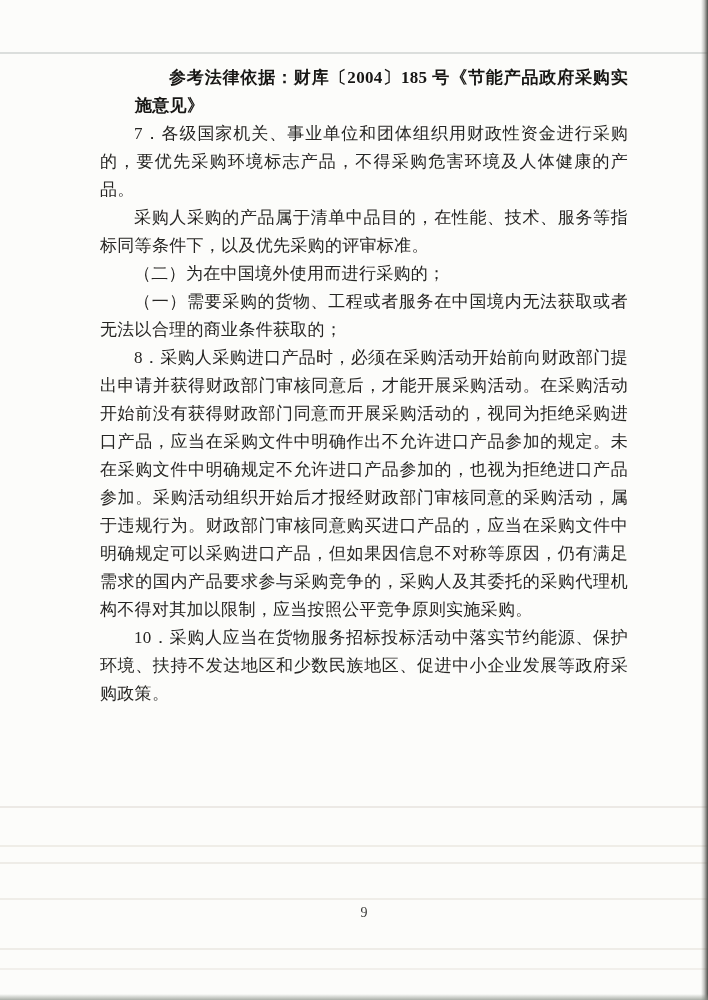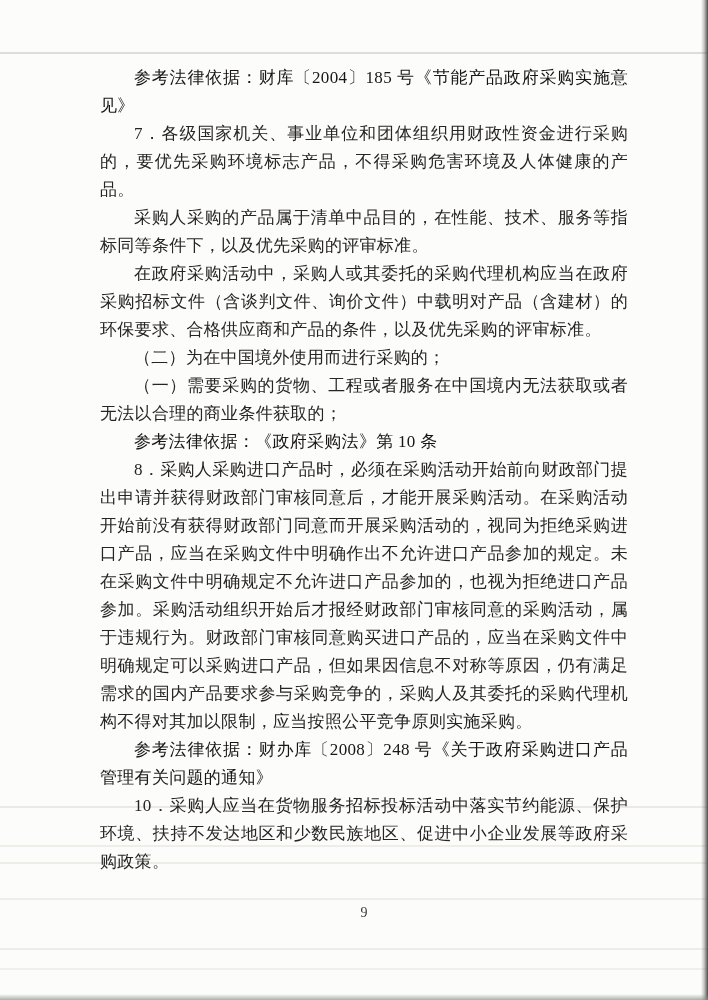--- a/index.html
+++ b/index.html
@@ -50,22 +50,23 @@
     font-size: 17px;
     line-height: 28px;
     letter-spacing: 0.3px;
     text-align: justify;
   }
   .content p {
     margin: 0;
     text-indent: 2em;
   }
   .content p.ref {
-    font-weight: normal;
+    font-weight: bold;
     color: #171614;
+    margin-left: 35px;
   }
   .page-number {
     position: absolute;
     left: 100px;
     top: 905px;
     width: 528px;
     text-align: center;
     font-size: 14px;
     color: #3a3a38;
   }
@@ -80,26 +81,23 @@
   <div class="streak" style="top:845px; background:rgba(208,202,190,0.30);"></div>
   <div class="streak" style="top:862px; background:rgba(205,198,188,0.30);"></div>
   <div class="streak" style="top:898px; background:rgba(210,203,192,0.30);"></div>
   <div class="streak" style="top:948px; background:rgba(206,200,190,0.30);"></div>
   <div class="streak" style="top:968px; background:rgba(206,200,190,0.25);"></div>
 
   <div class="content">
     <p class="ref">参考法律依据：财库〔2004〕185 号《节能产品政府采购实施意见》</p>
     <p class="body">7．各级国家机关、事业单位和团体组织用财政性资金进行采购的，要优先采购环境标志产品，不得采购危害环境及人体健康的产品。</p>
     <p class="body">采购人采购的产品属于清单中品目的，在性能、技术、服务等指标同等条件下，以及优先采购的评审标准。</p>
-    <p class="body">在政府采购活动中，采购人或其委托的采购代理机构应当在政府采购招标文件（含谈判文件、询价文件）中载明对产品（含建材）的环保要求、合格供应商和产品的条件，以及优先采购的评审标准。</p>
     <p class="body">（二）为在中国境外使用而进行采购的；</p>
     <p class="body">（一）需要采购的货物、工程或者服务在中国境内无法获取或者无法以合理的商业条件获取的；</p>
-    <p class="ref">参考法律依据：《政府采购法》第 10 条</p>
     <p class="body">8．采购人采购进口产品时，必须在采购活动开始前向财政部门提出申请并获得财政部门审核同意后，才能开展采购活动。在采购活动开始前没有获得财政部门同意而开展采购活动的，视同为拒绝采购进口产品，应当在采购文件中明确作出不允许进口产品参加的规定。未在采购文件中明确规定不允许进口产品参加的，也视为拒绝进口产品参加。采购活动组织开始后才报经财政部门审核同意的采购活动，属于违规行为。财政部门审核同意购买进口产品的，应当在采购文件中明确规定可以采购进口产品，但如果因信息不对称等原因，仍有满足需求的国内产品要求参与采购竞争的，采购人及其委托的采购代理机构不得对其加以限制，应当按照公平竞争原则实施采购。</p>
-    <p class="ref">参考法律依据：财办库〔2008〕248 号《关于政府采购进口产品管理有关问题的通知》</p>
     <p class="body">10．采购人应当在货物服务招标投标活动中落实节约能源、保护环境、扶持不发达地区和少数民族地区、促进中小企业发展等政府采购政策。</p>
 
   </div>
 
   <div class="page-number">9</div>
 
   <div class="edge-right"></div>
   <div class="edge-bottom"></div>
 
 </div>

